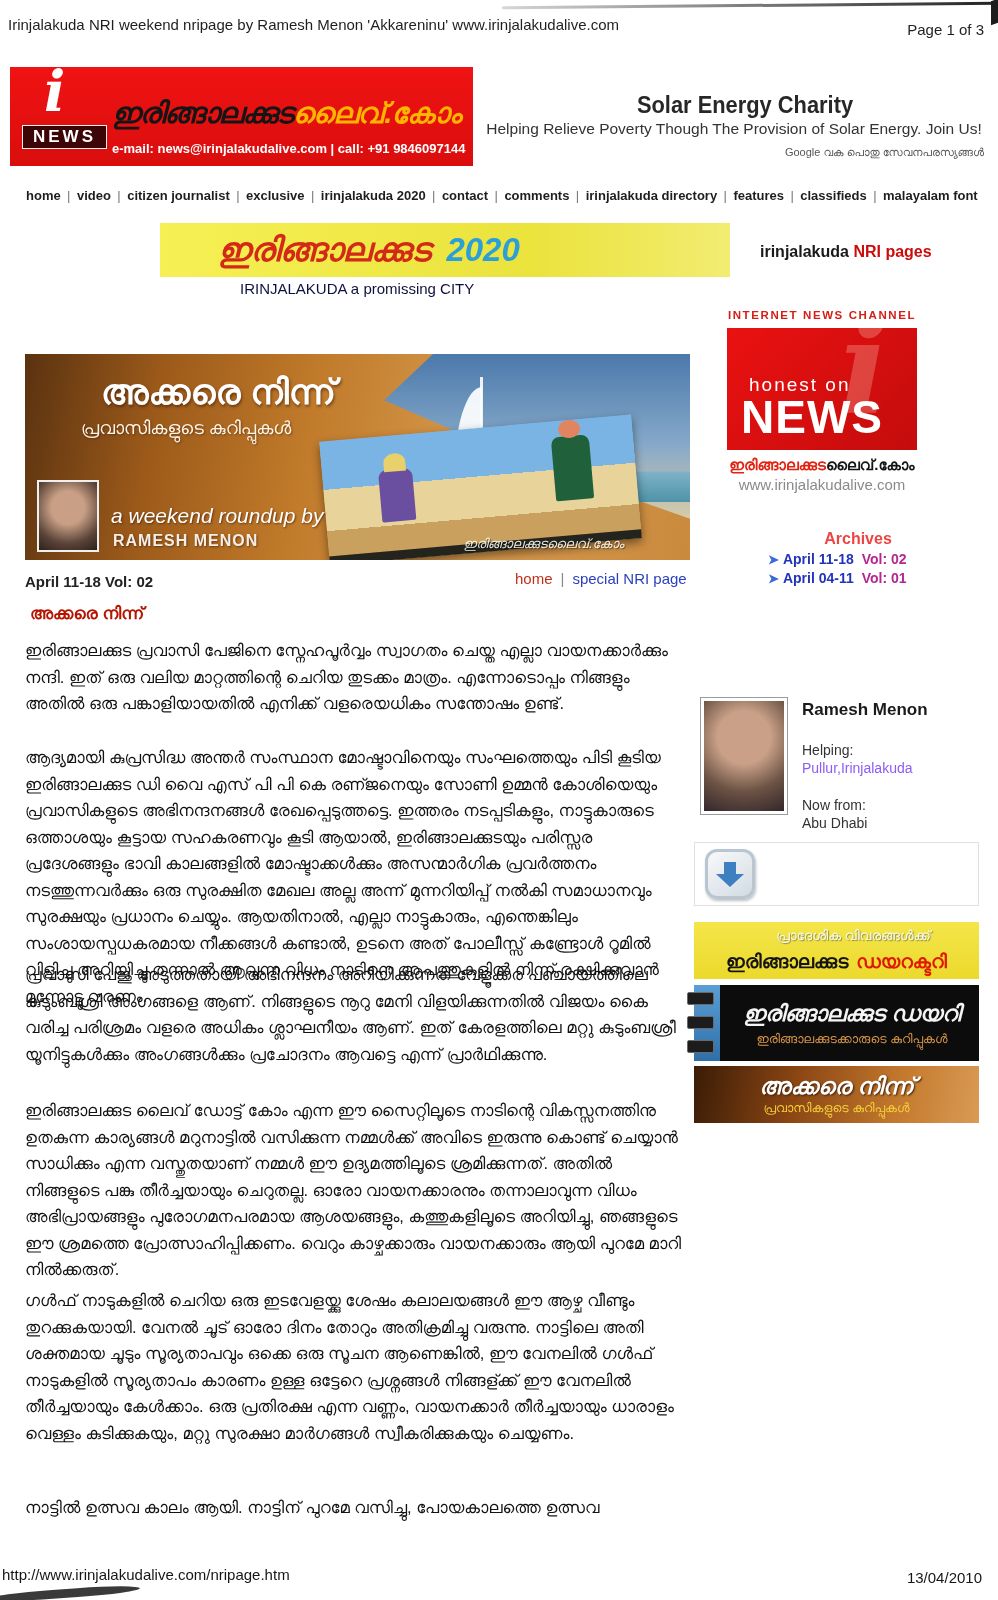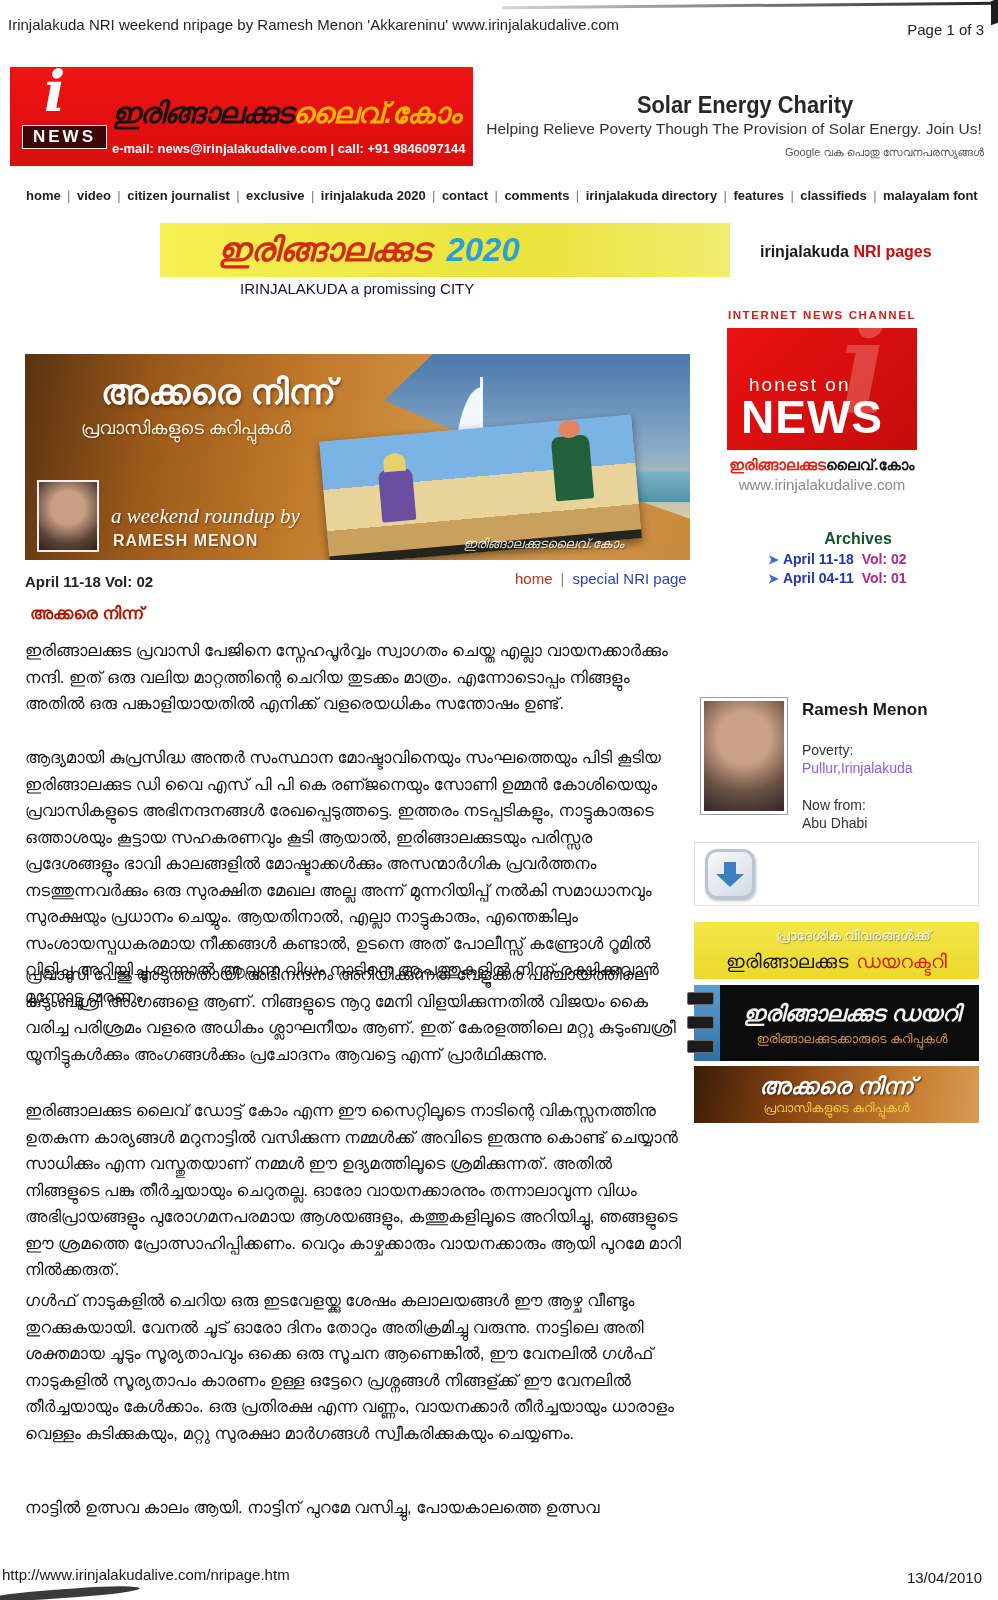--- a/index.html
+++ b/index.html
@@ -73,21 +73,21 @@
     border-bottom:9px solid #24241f; box-shadow:0 4px 10px rgba(0,0,0,.45); }
   .painting .fig1 { position:absolute; left:18%; top:30%; width:34px; height:52px; background:#6a4fa0; border-radius:8px 8px 2px 2px; }
   .painting .fig1::before { content:""; position:absolute; left:6px; top:-16px; width:22px; height:18px; background:#e8d06a; border-radius:50% 50% 0 0; }
   .painting .fig2 { position:absolute; right:14%; top:14%; width:38px; height:64px; background:#20603a; border-radius:8px 8px 2px 2px; }
   .painting .fig2::before { content:""; position:absolute; left:8px; top:-16px; width:22px; height:18px; background:#e08560; border-radius:50%; }
   .hero-title { position:absolute; left:76px; top:18px; font-size:35px; font-weight:bold; color:#fff;
     text-shadow:1px 2px 3px rgba(60,20,0,.55); }
   .hero-sub { position:absolute; left:56px; top:64px; font-size:18px; color:#fdf6e8; text-shadow:1px 1px 2px rgba(60,20,0,.5); }
   .hero-photo { position:absolute; left:12px; top:126px; width:62px; height:72px; border:2px solid #f0f0f0;
     background:radial-gradient(circle at 50% 38%, #c9a085 0 32%, #5a4338 70%, #2e2119 100%); }
-  .hero-script { position:absolute; left:86px; top:150px; font-family:Liberation Serif, serif; font-style:italic;
+  .hero-script { position:absolute; left:86px; top:150px; font-family:Liberation Sans, sans-serif; font-style:italic;
     font-size:21px; color:#fff; text-shadow:1px 1px 2px rgba(60,20,0,.6); }
   .hero-byline { position:absolute; left:88px; top:178px; font-size:16px; font-weight:bold; letter-spacing:1px;
     color:#f4efe6; text-shadow:1px 1px 2px rgba(60,20,0,.6); }
   .hero-watermark { position:absolute; right:66px; bottom:8px; font-size:13px; font-style:italic; color:#fdfdf4;
     opacity:.9; text-shadow:1px 1px 1px rgba(0,0,0,.5); }
 
   
   .inc-header { position:absolute; left:727px; top:309px; width:190px; text-align:center; font-size:11.5px;
     font-weight:bold; letter-spacing:1.6px; color:#d22018; border-bottom:2px solid #c92016; padding-bottom:7px; }
   .news-box { position:absolute; left:727px; top:328px; width:190px; height:122px; overflow:hidden;
@@ -99,21 +99,21 @@
   .news-site { position:absolute; left:717px; top:456px; width:210px; text-align:center; font-size:15px; font-weight:bold; }
   .news-site .red { color:#e22213; } .news-site .black { color:#141414; }
   .news-url { position:absolute; left:717px; top:476px; width:210px; text-align:center; font-size:15px; color:#8a8a8a; }
 
   
   .issue-label { position:absolute; left:25px; top:573px; font-size:15px; font-weight:bold; color:#222; }
   .page-links { position:absolute; left:515px; top:570px; font-size:15px; }
   .page-links .home { color:#c03018; } .page-links .sep { color:#888; padding:0 8px; }
   .page-links .special { color:#2a3fbf; }
   .archives { position:absolute; left:768px; top:530px; width:180px; }
-  .archives-title { text-align:center; font-size:16px; font-weight:bold; color:#14532d; margin-bottom:2px; }
+  .archives-title { text-align:center; font-size:16px; font-weight:bold; color:#ef4444; margin-bottom:2px; }
   .archive-row { font-size:14px; font-weight:bold; line-height:18px; white-space:nowrap; }
   .archive-row .arr { color:#3a6bd8; font-size:13px; margin-right:4px; }
   .archive-row .date { color:#2233bb; } .archive-row .vol { color:#b5268f; margin-left:8px; }
 
   
   .article-heading { position:absolute; left:30px; top:604px; font-size:17px; font-weight:bold; color:#b51500; }
   .para { position:absolute; left:25px; width:662px; font-size:16.5px; line-height:26.5px; color:#131313; }
   .p1 { top:637px; } .p2 { top:744px; } .p3 { top:961px; } .p4 { top:1097px; } .p5 { top:1287px; } .p6 { top:1494px; }
 
   
@@ -134,21 +134,21 @@
   .dl-arrow::after { content:""; position:absolute; left:-8px; top:12px; border:14px solid transparent; border-top:13px solid #3d7fc1; }
   .dl-text { flex:1; text-align:center; }
   .dl-line1 { font-size:16px; font-weight:bold; color:#111; }
   .dl-line2 { font-size:16px; font-weight:bold; }
   .dl-line2 .blue { color:#2b6fd4; } .dl-line2 .black { color:#111; margin-left:10px; }
 
   .dir-banner { position:absolute; left:694px; top:922px; width:285px; height:57px;
     background:linear-gradient(180deg,#f4e64a,#ecd92c); display:flex; flex-direction:column;
     align-items:center; justify-content:center; cursor:pointer; }
   .dir-top { font-size:13.5px; color:#fbfbee; text-shadow:1px 1px 1px #8a8a4a;margin-left:34px; }
-  .dir-main { font-size:19px; font-weight:normal; margin-top:7px;text-align:right; }
+  .dir-main { font-size:19px; font-weight:bold; margin-top:7px;text-align:right; }
   .dir-main .black { color:#141414; } .dir-main .red { color:#e01800; margin-left:8px; }
 
   .diary-banner { position:absolute; left:694px; top:985px; width:285px; height:76px;
     background:linear-gradient(90deg,#10222e 0 9%,#0c0c0c 9%); cursor:pointer; }
   .diary-strip { position:absolute; left:0; top:0; width:26px; height:100%;
     background:linear-gradient(180deg,#5b9fd4,#2f6fa8); }
   .diary-clip { position:absolute; left:-7px; width:27px; height:13px; background:#1c1c1c;
     border:1px solid #6a6a6a; border-radius:2px; }
   .dc1 { top:7px; } .dc2 { top:31px; } .dc3 { top:55px; }
   .diary-title { position:absolute; left:40px; top:9px; width:236px; text-align:center; font-size:22px;
@@ -270,21 +270,21 @@
   <div class="article-heading">അക്കരെ നിന്ന്</div>
   <div class="para p1">ഇരിങ്ങാലക്കുട പ്രവാസി പേജിനെ സ്നേഹപൂർവ്വം സ്വാഗതം ചെയ്ത എല്ലാ വായനക്കാർക്കും നന്ദി. ഇത് ഒരു വലിയ മാറ്റത്തിന്റെ ചെറിയ തുടക്കം മാത്രം. എന്നോടൊപ്പം നിങ്ങളും അതിൽ ഒരു പങ്കാളിയായതിൽ എനിക്ക് വളരെയധികം സന്തോഷം ഉണ്ട്.</div>
   <div class="para p2">ആദ്യമായി കുപ്രസിദ്ധ അന്തർ സംസ്ഥാന മോഷ്ടാവിനെയും സംഘത്തെയും പിടി കൂടിയ ഇരിങ്ങാലക്കുട ഡി വൈ എസ് പി പി കെ രണ്ജനെയും സോണി ഉമ്മൻ കോശിയെയും പ്രവാസികളുടെ അഭിനന്ദനങ്ങൾ രേഖപ്പെടുത്തട്ടെ. ഇത്തരം നടപ്പടികളും, നാട്ടുകാരുടെ ഒത്താശയും കൂട്ടായ സഹകരണവും കൂടി ആയാൽ, ഇരിങ്ങാലക്കുടയും പരിസ്സര പ്രദേശങ്ങളും ഭാവി കാലങ്ങളിൽ മോഷ്ടാക്കൾക്കും അസന്മാർഗിക പ്രവർത്തനം നടത്തുന്നവർക്കും ഒരു സുരക്ഷിത മേഖല അല്ല അന്ന് മുന്നറിയിപ്പ് നൽകി സമാധാനവും സുരക്ഷയും പ്രധാനം ചെയ്യും. ആയതിനാൽ, എല്ലാ നാട്ടുകാരും, എന്തെങ്കിലും സംശായസ്പധകരമായ നീക്കങ്ങൾ കണ്ടാൽ, ഉടനെ അത് പോലീസ്സ് കണ്ട്രോൾ റൂമിൽ വിളിച്ചു അറിയിച്ചു തന്നാൽ ആവുന്ന വിധം നാടിനെ ആപത്തുകളിൽ നിന്ന് രക്ഷിക്കുവാൻ മുന്നോട്ടു വരണം.</div>
   <div class="para p3">പ്രവാസി പേജു അടുത്തതായി അഭിനന്ദനം അറിയിക്കുന്നത് വേളൂക്കര പഞ്ചായത്തിലെ കുടുംബശ്രീ അംഗങ്ങളെ ആണ്. നിങ്ങളുടെ നൂറു മേനി വിളയിക്കുന്നതിൽ വിജയം കൈ വരിച്ച പരിശ്രമം വളരെ അധികം ശ്ലാഘനീയം ആണ്. ഇത് കേരളത്തിലെ മറ്റു കുടുംബശ്രീ യൂനിട്ടുകൾക്കും അംഗങ്ങൾക്കും പ്രചോദനം ആവട്ടെ എന്ന് പ്രാർഥിക്കുന്നു.</div>
   <div class="para p4">ഇരിങ്ങാലക്കുട ലൈവ് ഡോട്ട് കോം എന്ന ഈ സൈറ്റിലൂടെ നാടിന്റെ വികസ്സനത്തിനു ഉതകുന്ന കാര്യങ്ങൾ മറുനാട്ടിൽ വസിക്കുന്ന നമ്മൾക്ക് അവിടെ ഇരുന്നു കൊണ്ട് ചെയ്യാൻ സാധിക്കും എന്ന വസ്തുതയാണ് നമ്മൾ ഈ ഉദ്യമത്തിലൂടെ ശ്രമിക്കുന്നത്. അതിൽ നിങ്ങളുടെ പങ്കു തീർച്ചയായും ചെറുതല്ല. ഓരോ വായനക്കാരനും തന്നാലാവുന്ന വിധം അഭിപ്രായങ്ങളും പുരോഗമനപരമായ ആശയങ്ങളും, കത്തുകളിലൂടെ അറിയിച്ചു, ഞങ്ങളുടെ ഈ ശ്രമത്തെ പ്രോത്സാഹിപ്പിക്കണം. വെറും കാഴ്ചക്കാരും വായനക്കാരും ആയി പുറമേ മാറി നിൽക്കരുത്.</div>
   <div class="para p5">ഗൾഫ് നാടുകളിൽ ചെറിയ ഒരു ഇടവേളയ്ക്കു ശേഷം കലാലയങ്ങൾ ഈ ആഴ്ച വീണ്ടും തുറക്കുകയായി. വേനൽ ചൂട് ഓരോ ദിനം തോറും അതിക്രമിച്ചു വരുന്നു. നാട്ടിലെ അതി ശക്തമായ ചൂടും സൂര്യതാപവും ഒക്കെ ഒരു സൂചന ആണെങ്കിൽ, ഈ വേനലിൽ ഗൾഫ് നാടുകളിൽ സൂര്യതാപം കാരണം ഉള്ള ഒട്ടേറെ പ്രശ്നങ്ങൾ നിങ്ങള്ക്ക് ഈ വേനലിൽ തീർച്ചയായും കേൾക്കാം. ഒരു പ്രതിരക്ഷ എന്ന വണ്ണം, വായനക്കാർ തീർച്ചയായും ധാരാളം വെള്ളം കുടിക്കുകയും, മറ്റു സുരക്ഷാ മാർഗങ്ങൾ സ്വീകരിക്കുകയും ചെയ്യണം.</div>
   <div class="para p6">നാട്ടിൽ ഉത്സവ കാലം ആയി. നാട്ടിന് പുറമേ വസിച്ചു, പോയകാലത്തെ ഉത്സവ</div>
 
   <div class="profile-photo"></div>
   <div class="profile-name">Ramesh Menon</div>
-  <div class="profile-l1">Poverty:</div>
+  <div class="profile-l1">Helping:</div>
   <div class="profile-v1">Pullur,Irinjalakuda</div>
   <div class="profile-l2">Now from:</div>
   <div class="profile-v2">Abu Dhabi</div>
 
   <div class="download-box">
     <div class="dl-icon">
       <div class="dl-arrow"></div>
     </div>
   </div>
 

